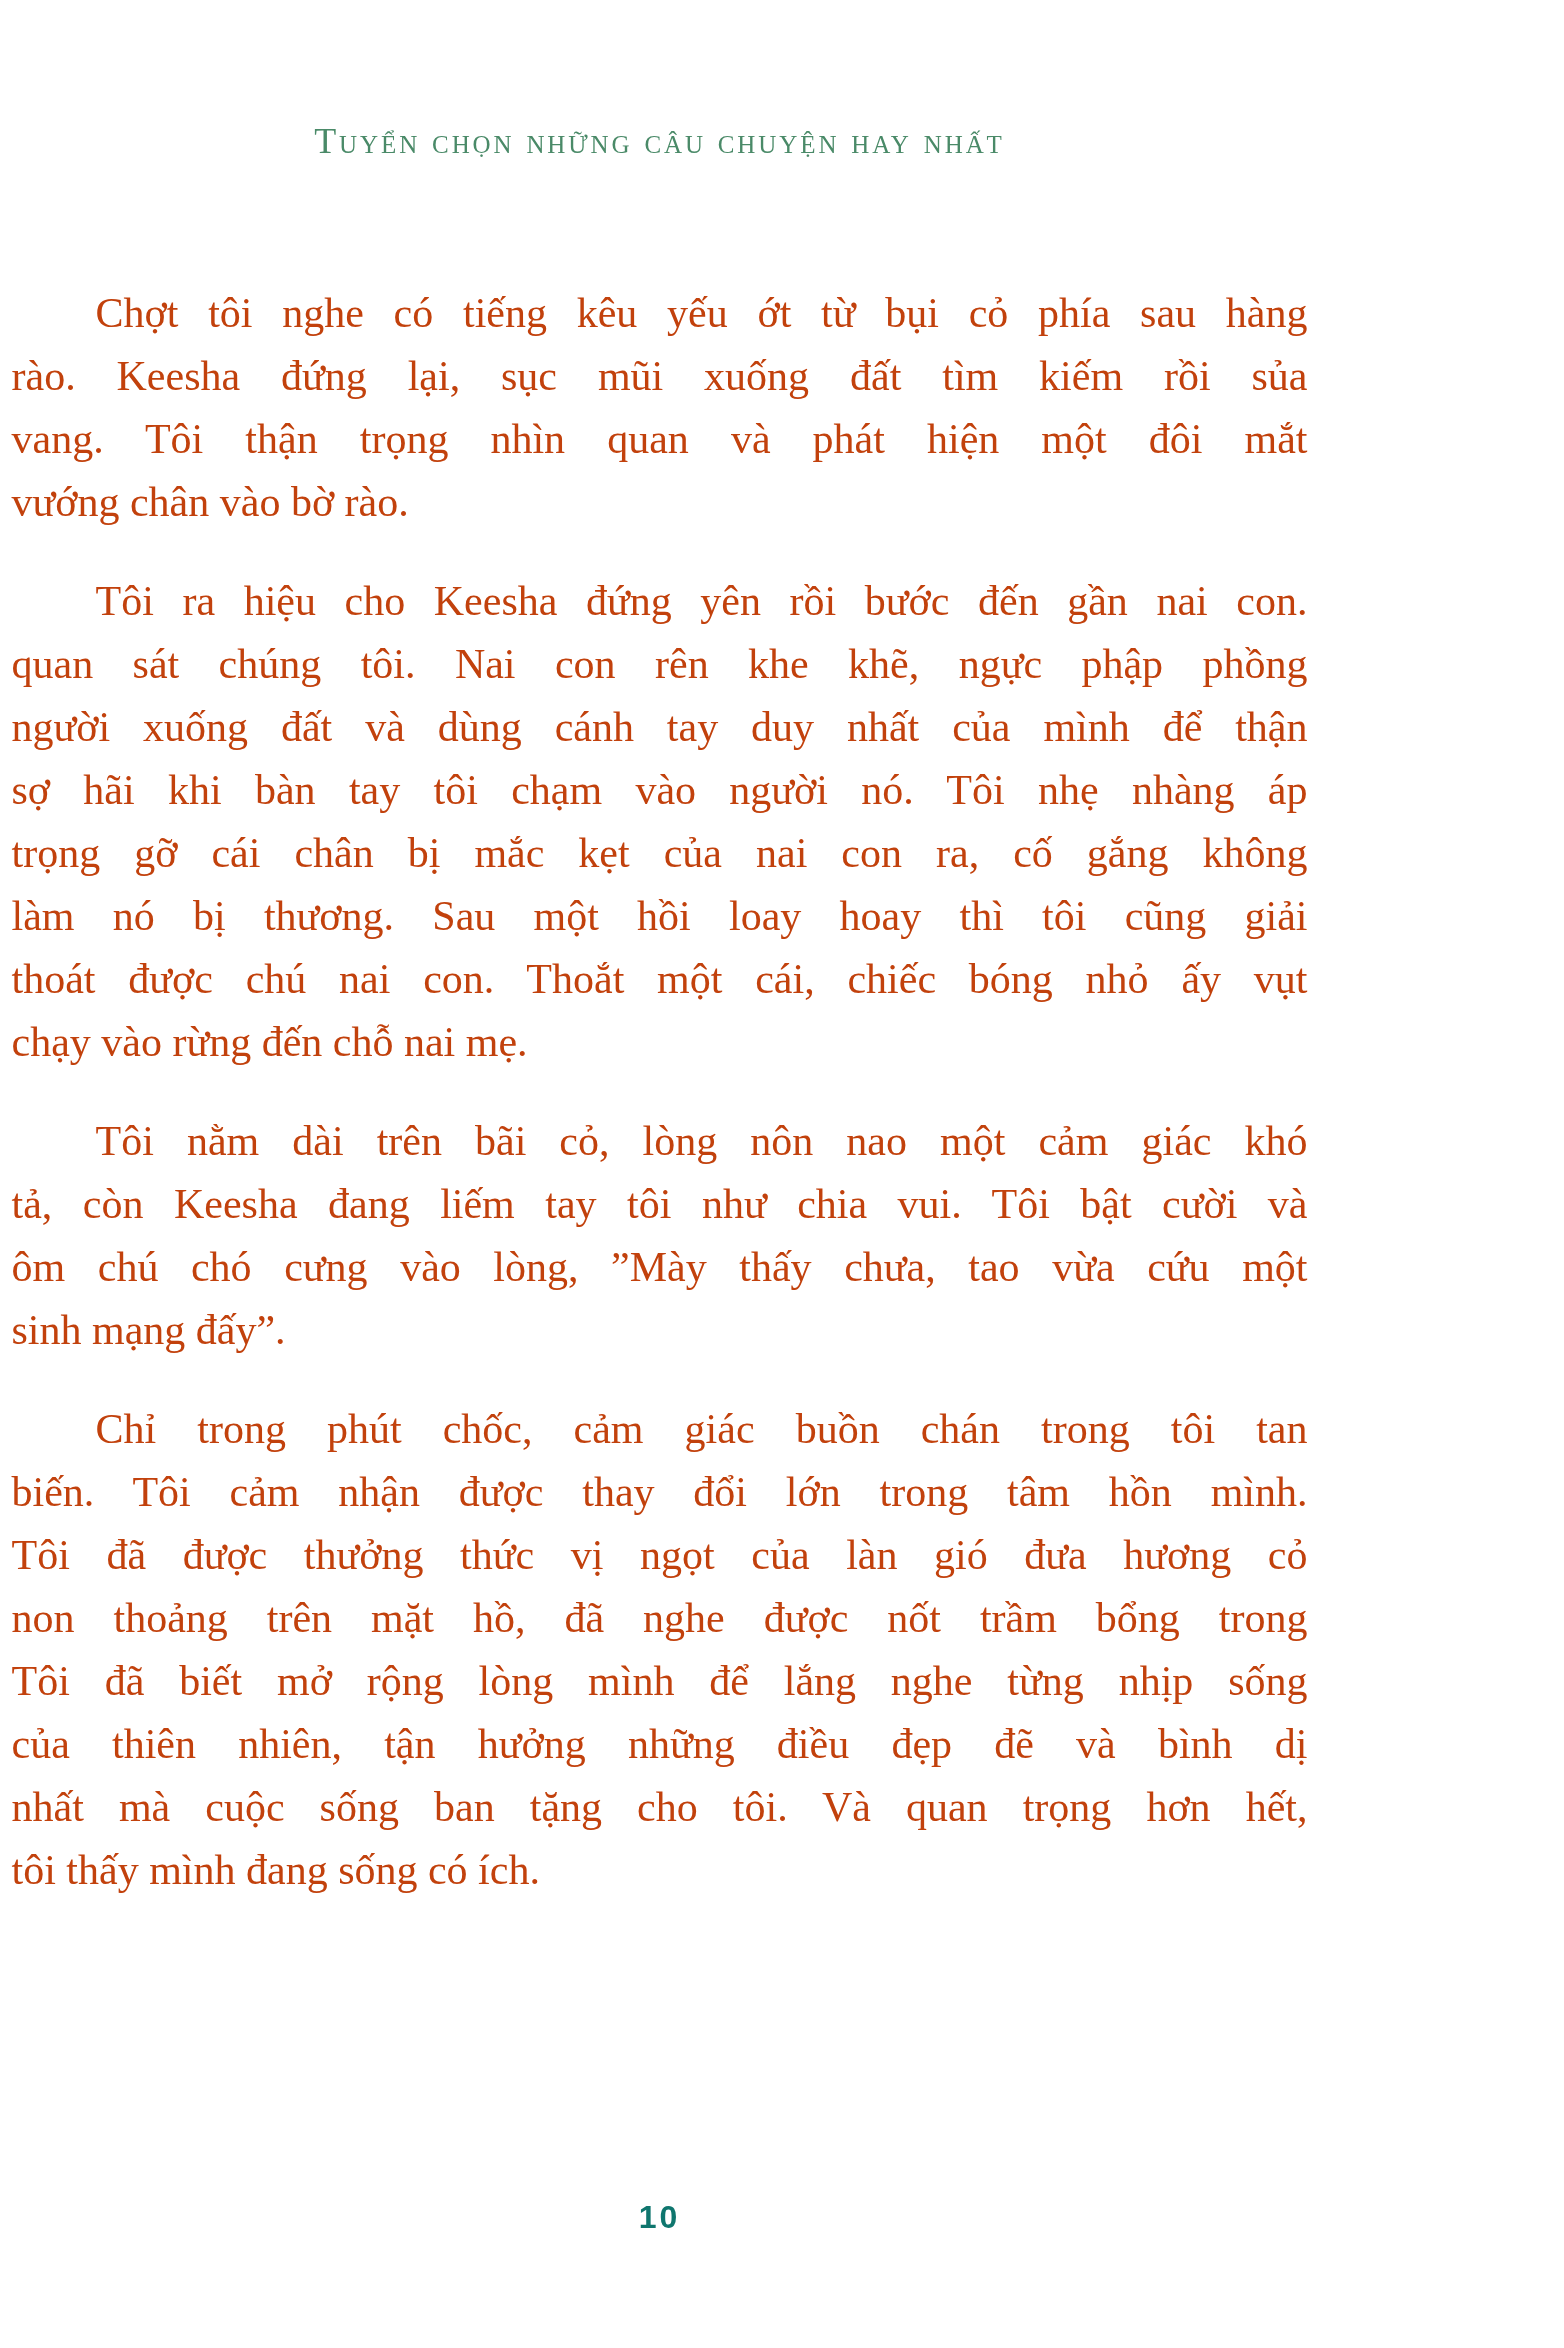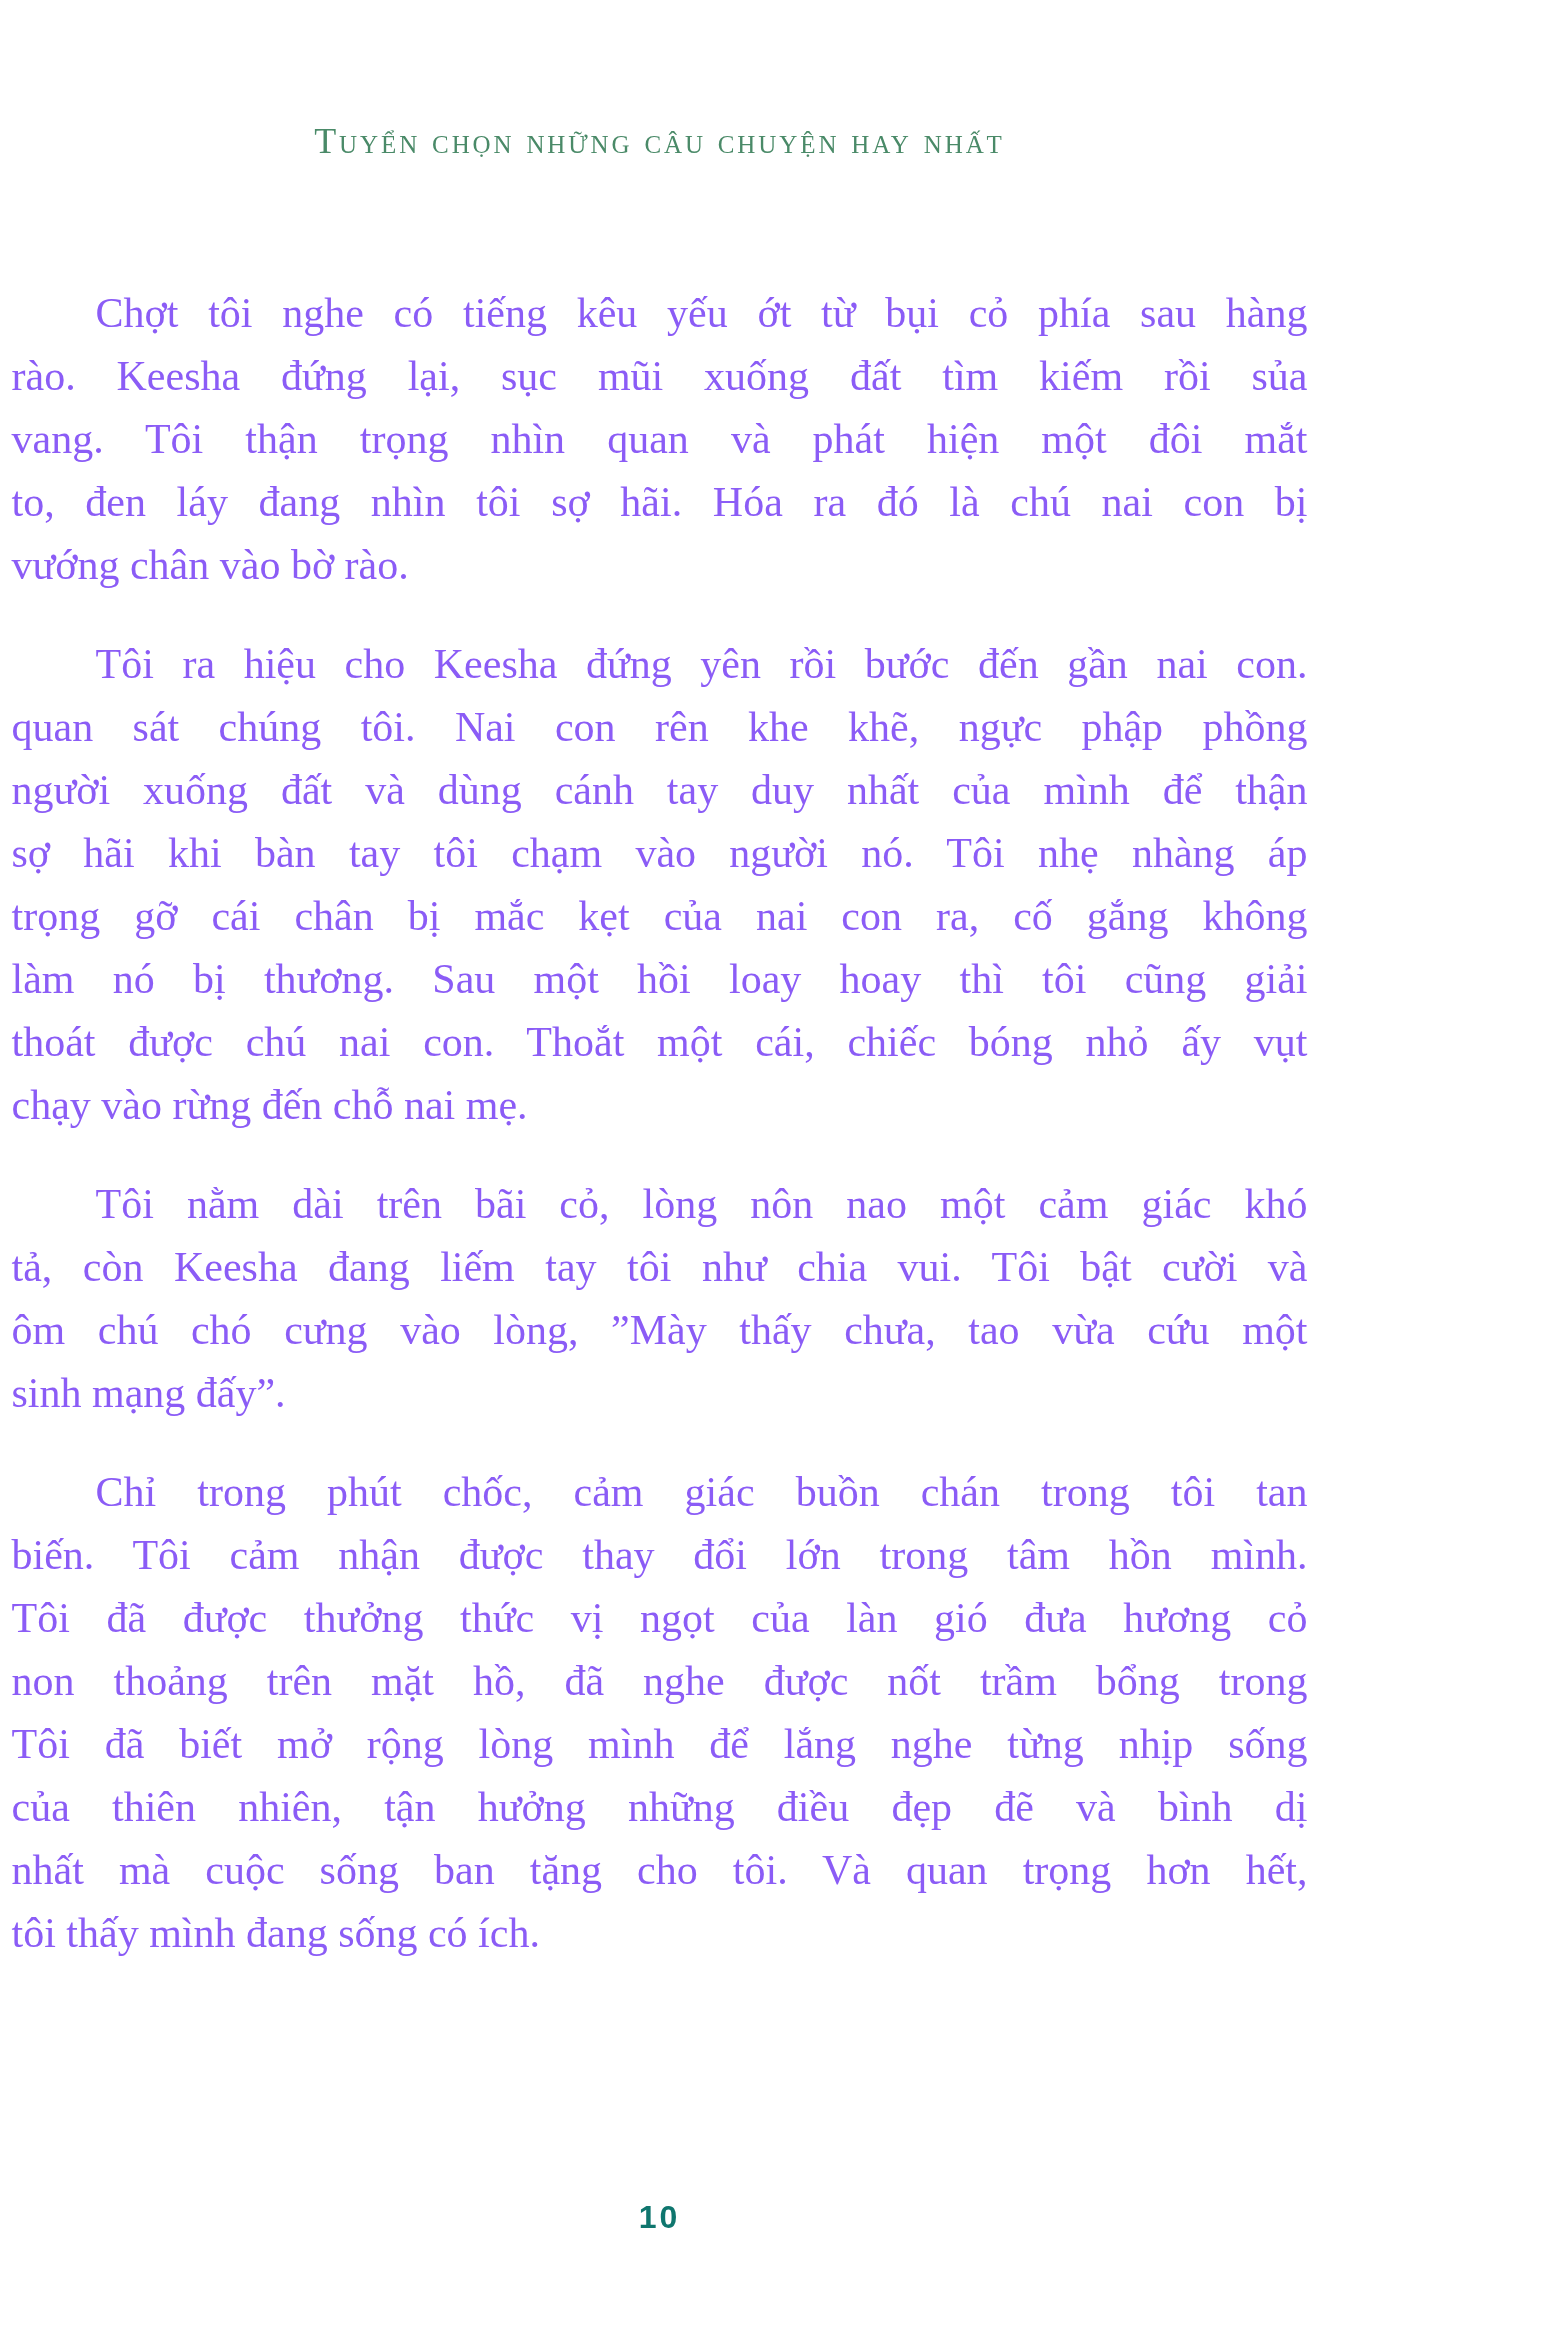--- a/index.html
+++ b/index.html
@@ -57,26 +57,25 @@
     letter-spacing: 2.9px;
     color: #2e9155;
   }
 </style>
 </head>
 <body>
 
 <div class="page" style="background: rgb(255, 255, 255); padding-left: 18px;">
   <div class="running-header" style="color: rgb(74, 138, 104);">Tuyển chọn những câu chuyện hay nhất</div>
 
-  <div class="body-text" style="color: #8b5cf6;">
+  <div class="body-text" style="color: #c2410c;">
       <div class="paragraph">
         <div class="line first">Chợt tôi nghe có tiếng kêu yếu ớt từ bụi cỏ phía sau hàng</div>
         <div class="line">rào. Keesha đứng lại, sục mũi xuống đất tìm kiếm rồi sủa</div>
         <div class="line">vang. Tôi thận trọng nhìn quan và phát hiện một đôi mắt</div>
-        <div class="line">to, đen láy đang nhìn tôi sợ hãi. Hóa ra đó là chú nai con bị</div>
         <div class="line last">vướng chân vào bờ rào.</div>
       </div>
       <div class="paragraph">
         <div class="line first">Tôi ra hiệu cho Keesha đứng yên rồi bước đến gần nai con.</div>
         <div class="line">quan sát chúng tôi. Nai con rên khe khẽ, ngực phập phồng</div>
         <div class="line">người xuống đất và dùng cánh tay duy nhất của mình để thận</div>
         <div class="line">sợ hãi khi bàn tay tôi chạm vào người nó. Tôi nhẹ nhàng áp</div>
         <div class="line">trọng gỡ cái chân bị mắc kẹt của nai con ra, cố gắng không</div>
         <div class="line">làm nó bị thương. Sau một hồi loay hoay thì tôi cũng giải</div>
         <div class="line">thoát được chú nai con. Thoắt một cái, chiếc bóng nhỏ ấy vụt</div>

